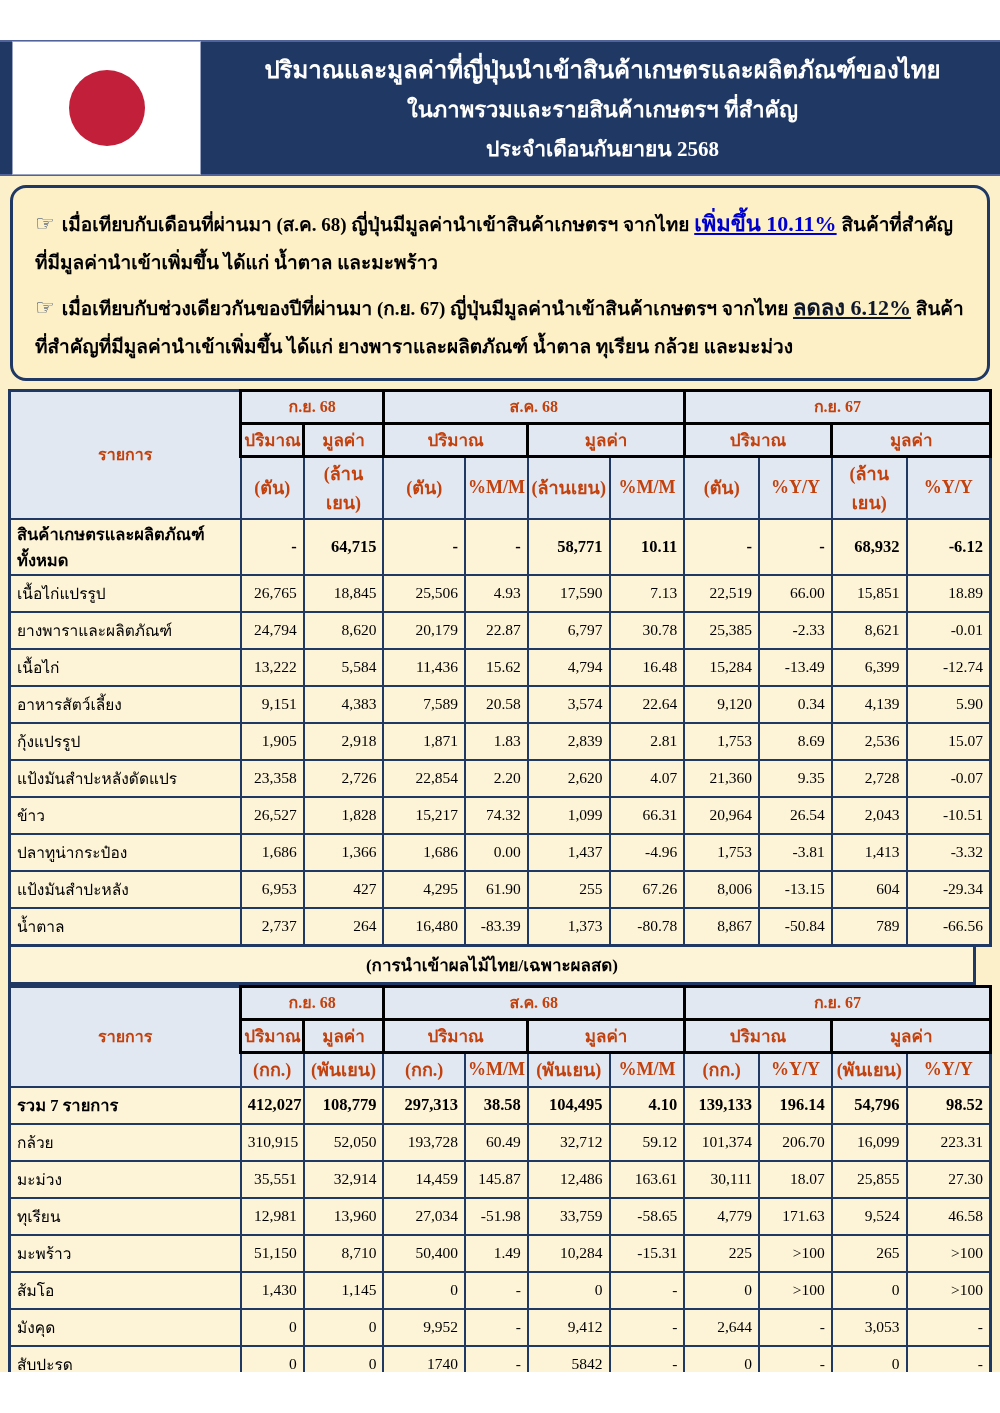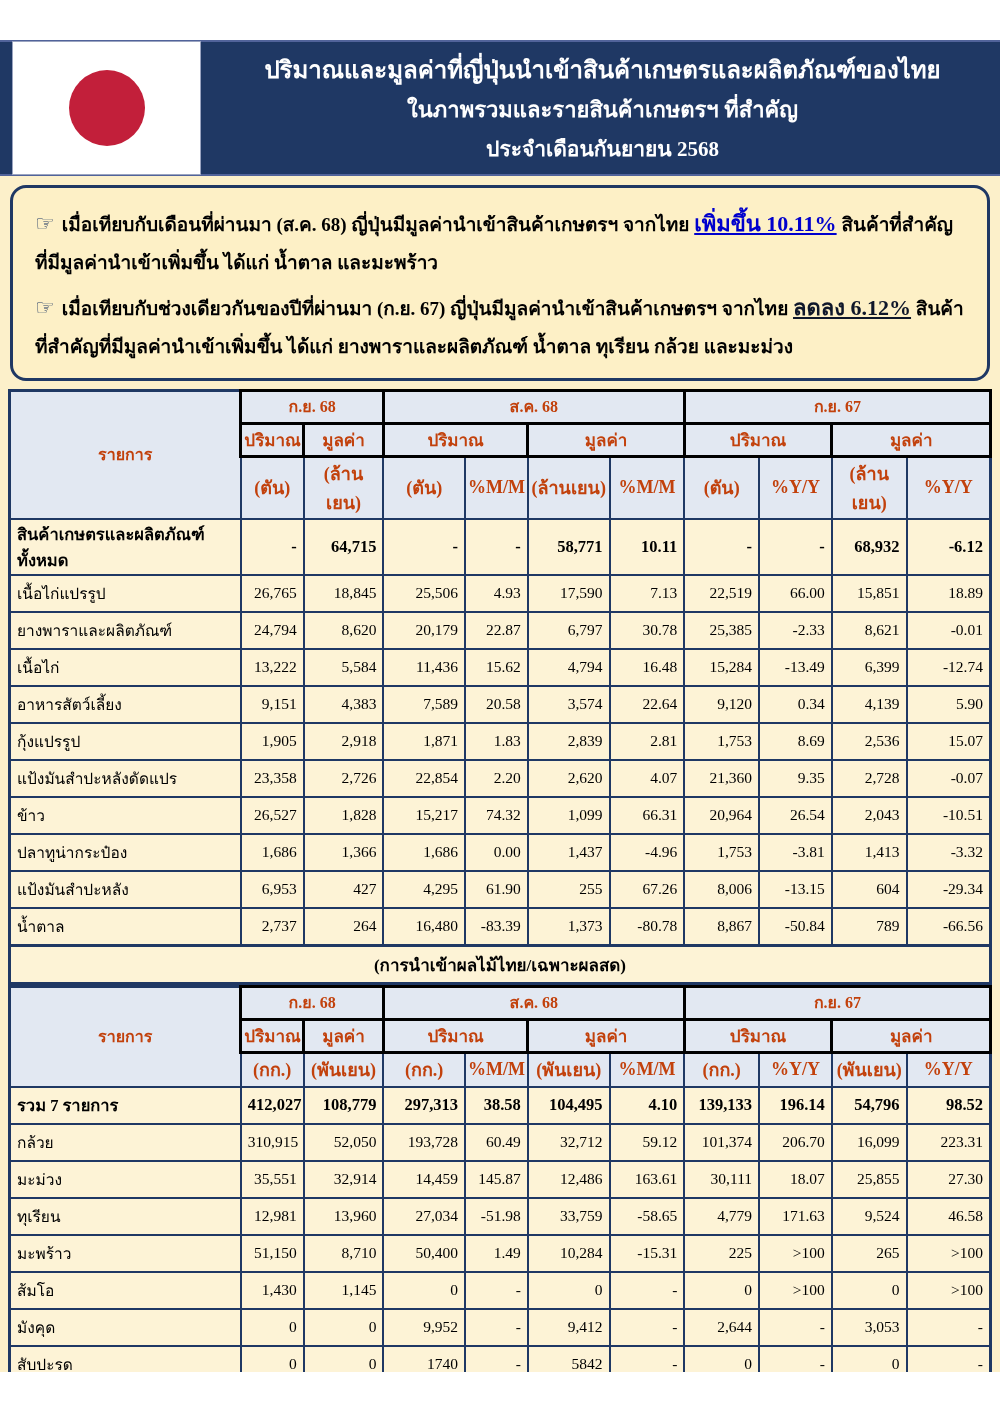--- a/index.html
+++ b/index.html
@@ -29,21 +29,21 @@
   tr.h2 th{border:3px solid #000;font-size:17px;height:28px;}
   tr.h3 th{border:2px solid #1f3864;font-size:18px;height:30px;}
   th.raykan{border:2px solid #1f3864 !important;font-size:16px;}
   table.data td{border:2px solid #1f3864;padding:1px 6px;height:33px;font-size:15.5px;color:#000;}
   td.lbl{text-align:left;font-size:16px;padding-left:5px;}
   td.num{text-align:right;}
   td.red{color:#ff0000;}
   tr.bold-row td{font-weight:bold;font-size:16.5px;}
   
   .divider{width:958px;margin:0 0 0 8px;border:3px solid #1f3864;border-top:none;background:#fdf3d6;
-           text-align:center;font-weight:bold;font-size:17px;padding:4px 10px;color:#000;}
+           text-align:center;font-weight:bold;font-size:17px;padding:4px 2px;color:#000;}
   
   .footnotes{margin:8px 16px 0 16px;font-size:13px;color:#000;line-height:1.75;}
   
   .footer-strip{position:relative;height:90px;margin-top:4px;}
   .deco{position:absolute;top:0;}
   .bottom-white{position:absolute;left:0;bottom:0;width:100%;height:41px;background:#ffffff;}
 </style>
 </head>
 <body>
 

